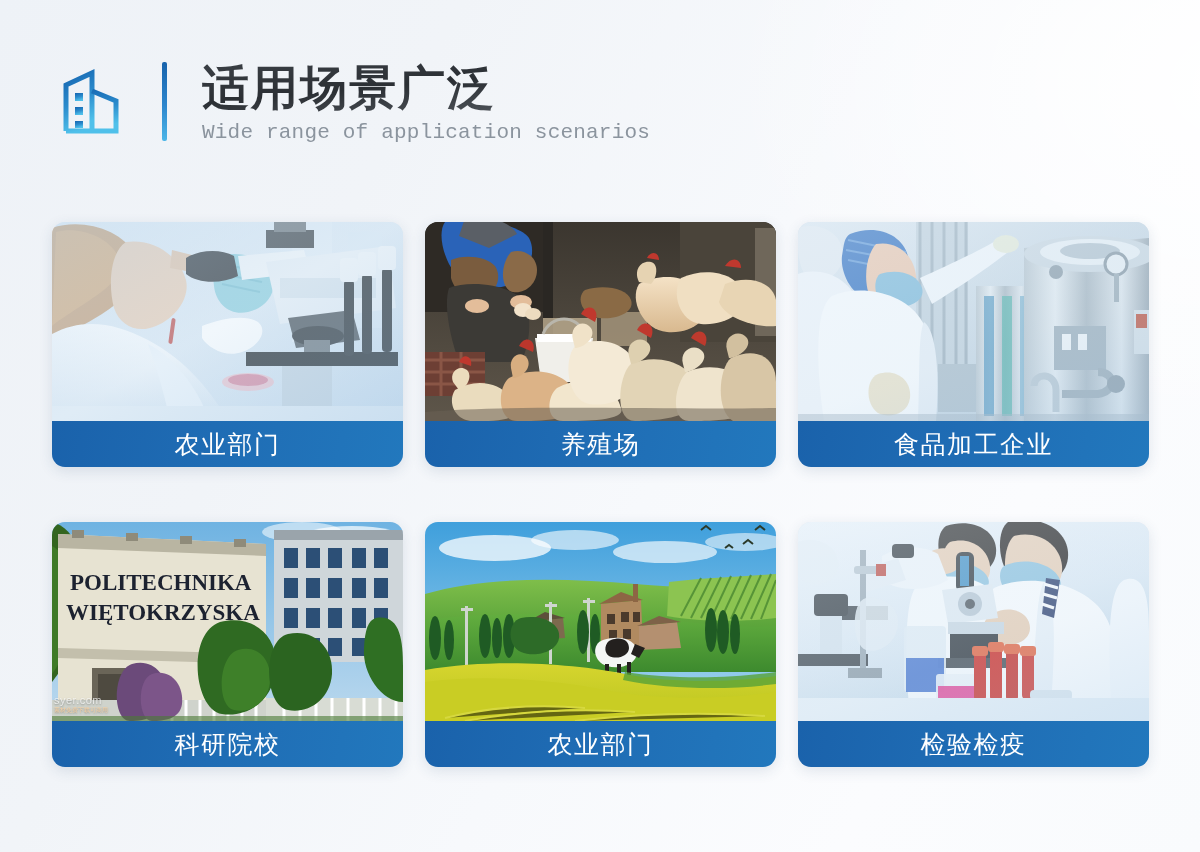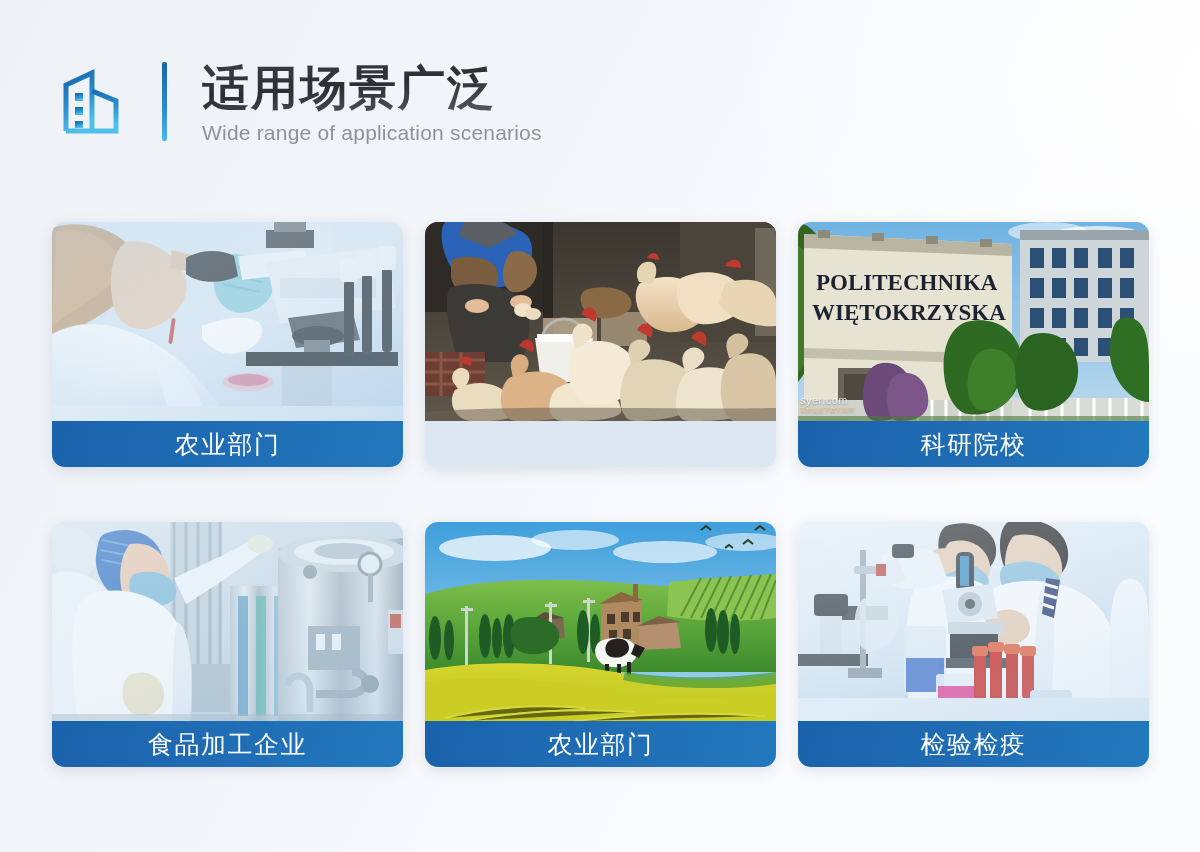--- a/index.html
+++ b/index.html
@@ -50,20 +50,21 @@
     text-decoration: underline;
     -webkit-text-fill-color: transparent;
   }
   .hdr-sub {
     margin-top: 3px;
     font-size: 21px;
     line-height: 26px;
     letter-spacing: 0.2px;
     color: #8b949e;
     font-weight: normal;
+    font-family: Liberation Mono, monospace;
   }
 
   
   .grid {
     position: absolute;
     left: 52px;
     top: 222px;
     width: 1096px;
     display: grid;
     grid-template-columns: repeat(3, 351px);
@@ -305,20 +306,98 @@
             <path d="M212 108 C218 96 232 102 226 116 Z" fill="#c0382e"></path>
             <path d="M262 150 C290 138 324 150 330 176 C336 199 288 199 264 199 C244 199 250 160 262 150 Z" fill="#efe4cd"></path>
             <path d="M258 142 C254 128 270 120 278 130 C284 140 268 150 260 150 Z" fill="#eadfc6"></path>
             <path d="M266 116 C272 104 286 110 280 124 Z" fill="#bd3a2d"></path>
             <path d="M306 136 C332 124 351 136 351 160 L351 199 L308 199 C290 188 294 146 306 136 Z" fill="#d8c6a6"></path>
             <path d="M302 128 C298 114 314 106 322 116 C328 126 312 136 304 136 Z" fill="#d2c09f"></path>
           </g>
           <path d="M0 190 C90 182 240 188 351 186 L351 199 L0 199 Z" fill="#6a6154" opacity="0.55"></path>
         </svg>
       </div>
+      <div class="card-label">养殖场</div>
+    </div>
+
+    <div class="card">
+      <div class="card-photo">
+        <svg viewBox="0 0 351 199" xmlns="http://www.w3.org/2000/svg">
+          <defs>
+            <linearGradient id="steel" x1="0" y1="0" x2="1" y2="0">
+              <stop offset="0" stop-color="#b9c6ce"></stop>
+                <stop offset="0.25" stop-color="#e6edf1"></stop>
+              <stop offset="0.5" stop-color="#aab8c1"></stop>
+                <stop offset="0.78" stop-color="#dfe7ec"></stop>
+              <stop offset="1" stop-color="#9aa8b2"></stop>
+            </linearGradient>
+            <linearGradient id="c4bg" x1="0" y1="0" x2="1" y2="1">
+              <stop offset="0" stop-color="#dfe9f1"></stop>
+                <stop offset="1" stop-color="#b9ccd9"></stop>
+            </linearGradient>
+          </defs>
+          <rect width="351" height="199" fill="url(#c4bg)"></rect>
+
+          <rect x="118" y="0" width="52" height="150" fill="#c3d2dc"></rect>
+          <g stroke="#9fb1bd" stroke-width="3">
+            <path d="M122 0 V150"></path>
+              <path d="M134 0 V150"></path>
+              <path d="M146 0 V150"></path>
+              <path d="M158 0 V150"></path>
+              <path d="M168 0 V150"></path>
+          </g>
+          <rect x="140" y="142" width="56" height="48" fill="#aebfca"></rect>
+
+          <rect x="178" y="64" width="58" height="135" fill="url(#steel)"></rect>
+          <rect x="186" y="74" width="10" height="120" fill="#4d93bd" opacity="0.8"></rect>
+          <rect x="204" y="74" width="10" height="120" fill="#49b0a6" opacity="0.75"></rect>
+          <rect x="222" y="74" width="8" height="120" fill="#6aa8c8" opacity="0.7"></rect>
+
+          <path d="M226 26 L351 16 L351 199 L226 199 Z" fill="url(#steel)"></path>
+          <ellipse cx="292" cy="32" rx="66" ry="18" fill="#cdd9e1"></ellipse>
+          <ellipse cx="292" cy="30" rx="50" ry="13" fill="#eaf1f5"></ellipse>
+          <ellipse cx="292" cy="29" rx="30" ry="8" fill="#b6c5cf"></ellipse>
+          <circle cx="258" cy="50" r="7" fill="#8e9ea9"></circle>
+          <circle cx="322" cy="44" r="7" fill="#8e9ea9"></circle>
+
+          <circle cx="318" cy="42" r="11" fill="#e9f0f4" stroke="#8a9aa5" stroke-width="3"></circle>
+          <rect x="316" y="52" width="5" height="28" fill="#9eaeb8"></rect>
+
+          <rect x="256" y="104" width="52" height="44" fill="#9fb0bb"></rect>
+          <rect x="264" y="112" width="9" height="16" fill="#f2f6f8"></rect>
+          <rect x="280" y="112" width="9" height="16" fill="#f2f6f8"></rect>
+
+          <path d="M300 150 C318 150 318 170 300 172 L264 172" stroke="#9aaab4" stroke-width="8" fill="none"></path>
+          <circle cx="318" cy="162" r="9" fill="#8b9ba6"></circle>
+          <rect x="336" y="88" width="15" height="44" fill="#d6e0e6"></rect>
+          <rect x="338" y="92" width="11" height="14" fill="#c0543f"></rect>
+
+          <path d="M236 164 C236 150 258 150 258 168 L258 190" stroke="#b9c7d0" stroke-width="7" fill="none"></path>
+
+          <path d="M0 6 C18 0 40 8 44 26 C48 44 36 58 20 60 C6 62 0 40 0 24 Z" fill="#e4ebf1"></path>
+          <path d="M0 52 C24 44 54 56 62 86 C70 118 62 170 56 199 L0 199 Z" fill="#f2f6fa"></path>
+
+          <path d="M52 12 C78 2 104 12 110 34 C116 56 100 74 76 76 C54 78 42 50 44 34 C46 22 46 16 52 12 Z" fill="#2f6fc0"></path>
+          <g stroke="#5e97d6" stroke-width="2">
+            <path d="M50 18 L108 30"></path>
+              <path d="M48 28 L112 40"></path>
+              <path d="M50 38 L110 50"></path>
+          </g>
+          <path d="M78 22 C100 18 116 34 118 54 C120 74 106 90 86 88 C66 86 62 40 78 22 Z" fill="#edc7ac"></path>
+          <path d="M82 52 C100 46 120 52 124 66 C128 80 108 88 90 84 C76 80 74 58 82 52 Z" fill="#7db9d8"></path>
+          <path d="M34 74 C62 62 104 70 122 96 C140 122 136 168 128 199 L26 199 C20 160 14 88 34 74 Z" fill="#fbfdfe"></path>
+          <path d="M122 56 C148 44 184 28 202 16 C212 10 220 22 210 30 C190 46 154 70 134 82 Z" fill="#f4f8fb"></path>
+          <ellipse cx="208" cy="22" rx="13" ry="9" fill="#e7ecd9"></ellipse>
+          <path d="M80 152 C98 146 114 158 112 176 C110 192 92 196 82 192 C68 186 66 158 80 152 Z" fill="#ece3c9"></path>
+          <path d="M126 100 C138 108 142 150 138 199 L120 199 C122 150 120 112 126 100 Z" fill="#e9f0f6"></path>
+          <rect x="0" y="192" width="351" height="7" fill="#9fb0bb" opacity="0.5"></rect>
+        </svg>
+        <div class="wash-light"></div>
+      </div>
+      <div class="card-label">食品加工企业</div>
     </div>
 
     <div class="card">
       <div class="card-photo">
         <svg viewBox="0 0 351 199" xmlns="http://www.w3.org/2000/svg">
           <defs>
             <linearGradient id="sky3" x1="0" y1="0" x2="0" y2="1">
               <stop offset="0" stop-color="#6fb3e2"></stop>
                 <stop offset="1" stop-color="#bcd9ee"></stop>
             </linearGradient>
@@ -405,97 +484,20 @@
           <small>素材免费下载可商用</small>
         </div>
       </div>
       <div class="card-label">科研院校</div>
     </div>
 
     <div class="card">
       <div class="card-photo">
         <svg viewBox="0 0 351 199" xmlns="http://www.w3.org/2000/svg">
           <defs>
-            <linearGradient id="steel" x1="0" y1="0" x2="1" y2="0">
-              <stop offset="0" stop-color="#b9c6ce"></stop>
-                <stop offset="0.25" stop-color="#e6edf1"></stop>
-              <stop offset="0.5" stop-color="#aab8c1"></stop>
-                <stop offset="0.78" stop-color="#dfe7ec"></stop>
-              <stop offset="1" stop-color="#9aa8b2"></stop>
-            </linearGradient>
-            <linearGradient id="c4bg" x1="0" y1="0" x2="1" y2="1">
-              <stop offset="0" stop-color="#dfe9f1"></stop>
-                <stop offset="1" stop-color="#b9ccd9"></stop>
-            </linearGradient>
-          </defs>
-          <rect width="351" height="199" fill="url(#c4bg)"></rect>
-
-          <rect x="118" y="0" width="52" height="150" fill="#c3d2dc"></rect>
-          <g stroke="#9fb1bd" stroke-width="3">
-            <path d="M122 0 V150"></path>
-              <path d="M134 0 V150"></path>
-              <path d="M146 0 V150"></path>
-              <path d="M158 0 V150"></path>
-              <path d="M168 0 V150"></path>
-          </g>
-          <rect x="140" y="142" width="56" height="48" fill="#aebfca"></rect>
-
-          <rect x="178" y="64" width="58" height="135" fill="url(#steel)"></rect>
-          <rect x="186" y="74" width="10" height="120" fill="#4d93bd" opacity="0.8"></rect>
-          <rect x="204" y="74" width="10" height="120" fill="#49b0a6" opacity="0.75"></rect>
-          <rect x="222" y="74" width="8" height="120" fill="#6aa8c8" opacity="0.7"></rect>
-
-          <path d="M226 26 L351 16 L351 199 L226 199 Z" fill="url(#steel)"></path>
-          <ellipse cx="292" cy="32" rx="66" ry="18" fill="#cdd9e1"></ellipse>
-          <ellipse cx="292" cy="30" rx="50" ry="13" fill="#eaf1f5"></ellipse>
-          <ellipse cx="292" cy="29" rx="30" ry="8" fill="#b6c5cf"></ellipse>
-          <circle cx="258" cy="50" r="7" fill="#8e9ea9"></circle>
-          <circle cx="322" cy="44" r="7" fill="#8e9ea9"></circle>
-
-          <circle cx="318" cy="42" r="11" fill="#e9f0f4" stroke="#8a9aa5" stroke-width="3"></circle>
-          <rect x="316" y="52" width="5" height="28" fill="#9eaeb8"></rect>
-
-          <rect x="256" y="104" width="52" height="44" fill="#9fb0bb"></rect>
-          <rect x="264" y="112" width="9" height="16" fill="#f2f6f8"></rect>
-          <rect x="280" y="112" width="9" height="16" fill="#f2f6f8"></rect>
-
-          <path d="M300 150 C318 150 318 170 300 172 L264 172" stroke="#9aaab4" stroke-width="8" fill="none"></path>
-          <circle cx="318" cy="162" r="9" fill="#8b9ba6"></circle>
-          <rect x="336" y="88" width="15" height="44" fill="#d6e0e6"></rect>
-          <rect x="338" y="92" width="11" height="14" fill="#c0543f"></rect>
-
-          <path d="M236 164 C236 150 258 150 258 168 L258 190" stroke="#b9c7d0" stroke-width="7" fill="none"></path>
-
-          <path d="M0 6 C18 0 40 8 44 26 C48 44 36 58 20 60 C6 62 0 40 0 24 Z" fill="#e4ebf1"></path>
-          <path d="M0 52 C24 44 54 56 62 86 C70 118 62 170 56 199 L0 199 Z" fill="#f2f6fa"></path>
-
-          <path d="M52 12 C78 2 104 12 110 34 C116 56 100 74 76 76 C54 78 42 50 44 34 C46 22 46 16 52 12 Z" fill="#2f6fc0"></path>
-          <g stroke="#5e97d6" stroke-width="2">
-            <path d="M50 18 L108 30"></path>
-              <path d="M48 28 L112 40"></path>
-              <path d="M50 38 L110 50"></path>
-          </g>
-          <path d="M78 22 C100 18 116 34 118 54 C120 74 106 90 86 88 C66 86 62 40 78 22 Z" fill="#edc7ac"></path>
-          <path d="M82 52 C100 46 120 52 124 66 C128 80 108 88 90 84 C76 80 74 58 82 52 Z" fill="#7db9d8"></path>
-          <path d="M34 74 C62 62 104 70 122 96 C140 122 136 168 128 199 L26 199 C20 160 14 88 34 74 Z" fill="#fbfdfe"></path>
-          <path d="M122 56 C148 44 184 28 202 16 C212 10 220 22 210 30 C190 46 154 70 134 82 Z" fill="#f4f8fb"></path>
-          <ellipse cx="208" cy="22" rx="13" ry="9" fill="#e7ecd9"></ellipse>
-          <path d="M80 152 C98 146 114 158 112 176 C110 192 92 196 82 192 C68 186 66 158 80 152 Z" fill="#ece3c9"></path>
-          <path d="M126 100 C138 108 142 150 138 199 L120 199 C122 150 120 112 126 100 Z" fill="#e9f0f6"></path>
-          <rect x="0" y="192" width="351" height="7" fill="#9fb0bb" opacity="0.5"></rect>
-        </svg>
-        <div class="wash-light"></div>
-      </div>
-      <div class="card-label">食品加工企业</div>
-    </div>
-
-    <div class="card">
-      <div class="card-photo">
-        <svg viewBox="0 0 351 199" xmlns="http://www.w3.org/2000/svg">
-          <defs>
             <linearGradient id="sky6" x1="0" y1="0" x2="0" y2="1">
               <stop offset="0" stop-color="#3f9fdc"></stop>
                 <stop offset="1" stop-color="#a9d7ef"></stop>
             </linearGradient>
             <linearGradient id="fld1" x1="0" y1="0" x2="0" y2="1">
               <stop offset="0" stop-color="#7fbe4a"></stop>
                 <stop offset="1" stop-color="#4f9c36"></stop>
             </linearGradient>
             <linearGradient id="fld2" x1="0" y1="0" x2="0" y2="1">
               <stop offset="0" stop-color="#63ae3f"></stop>

